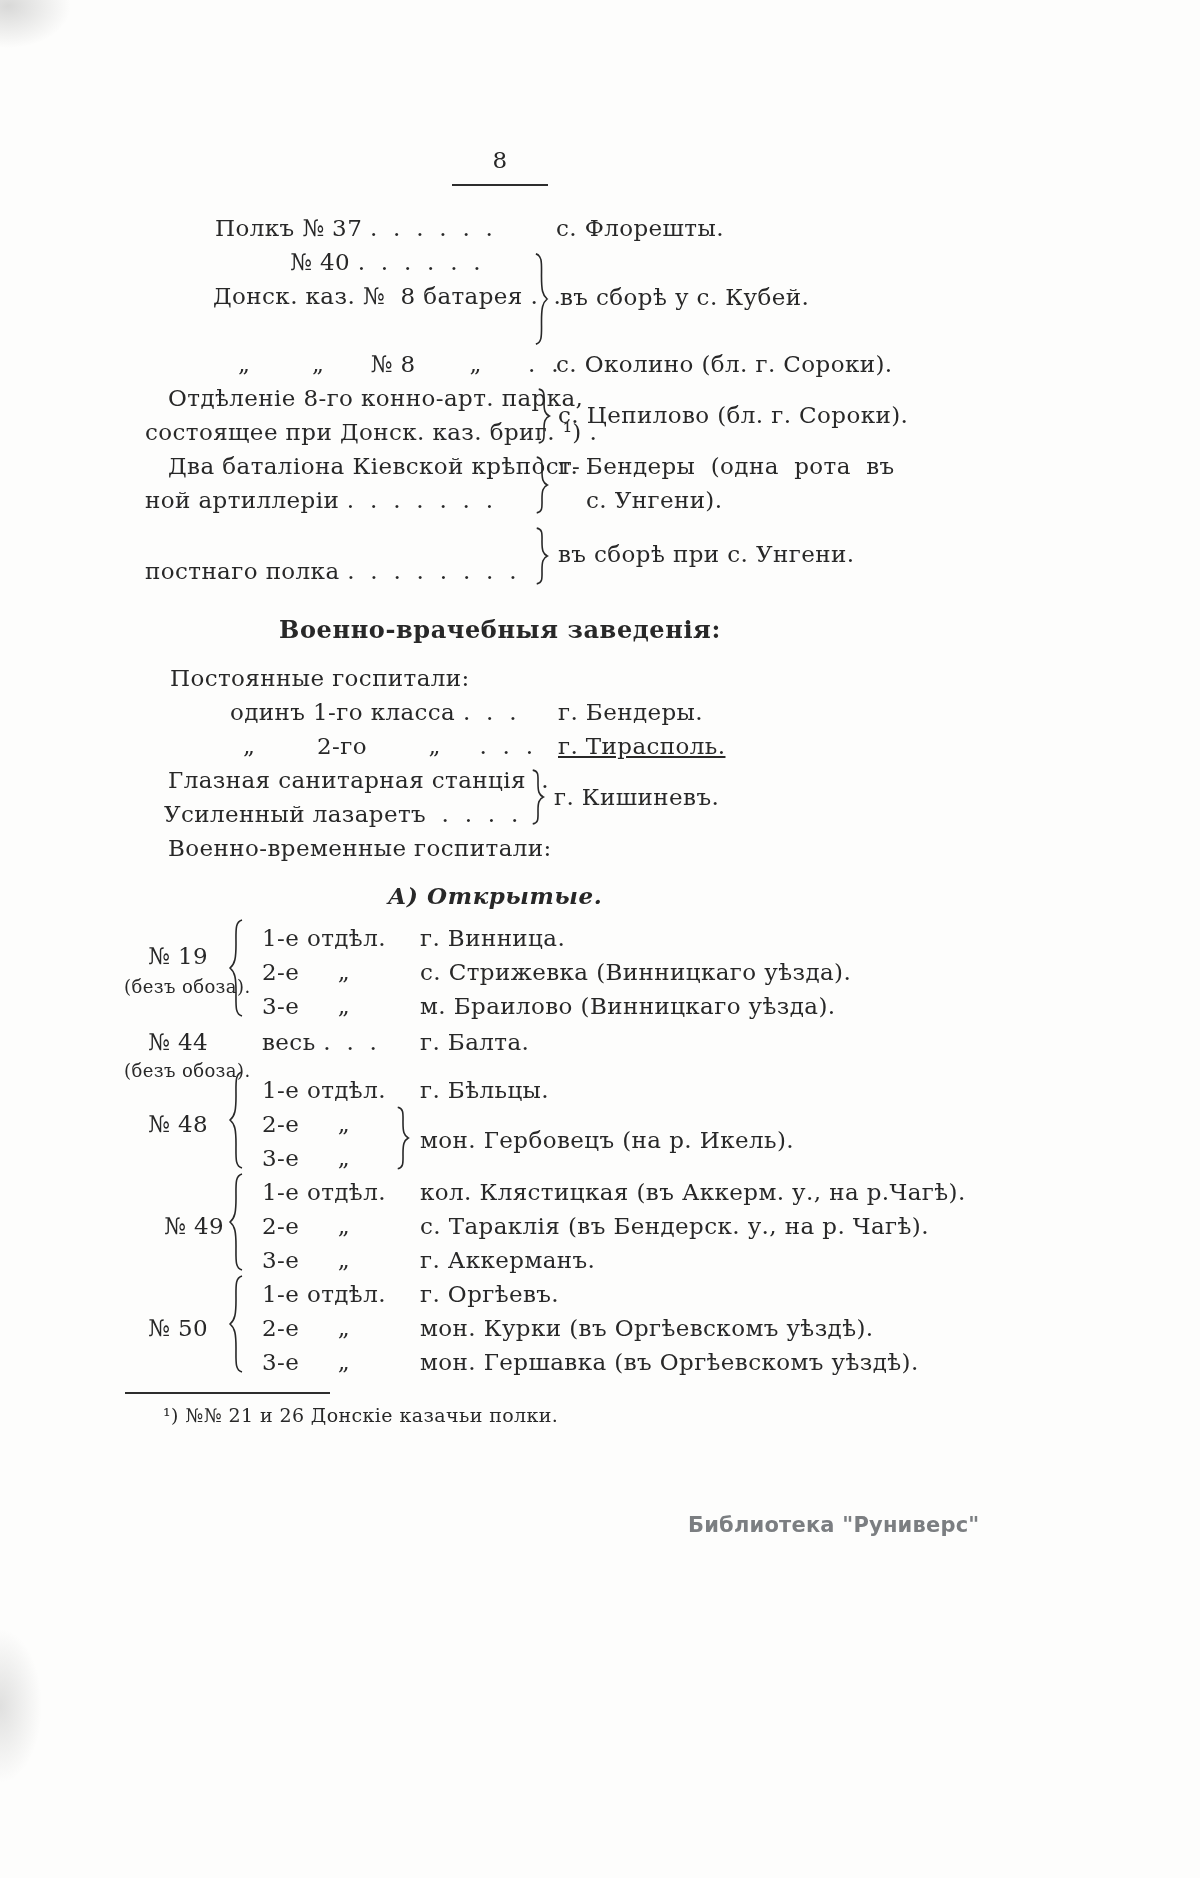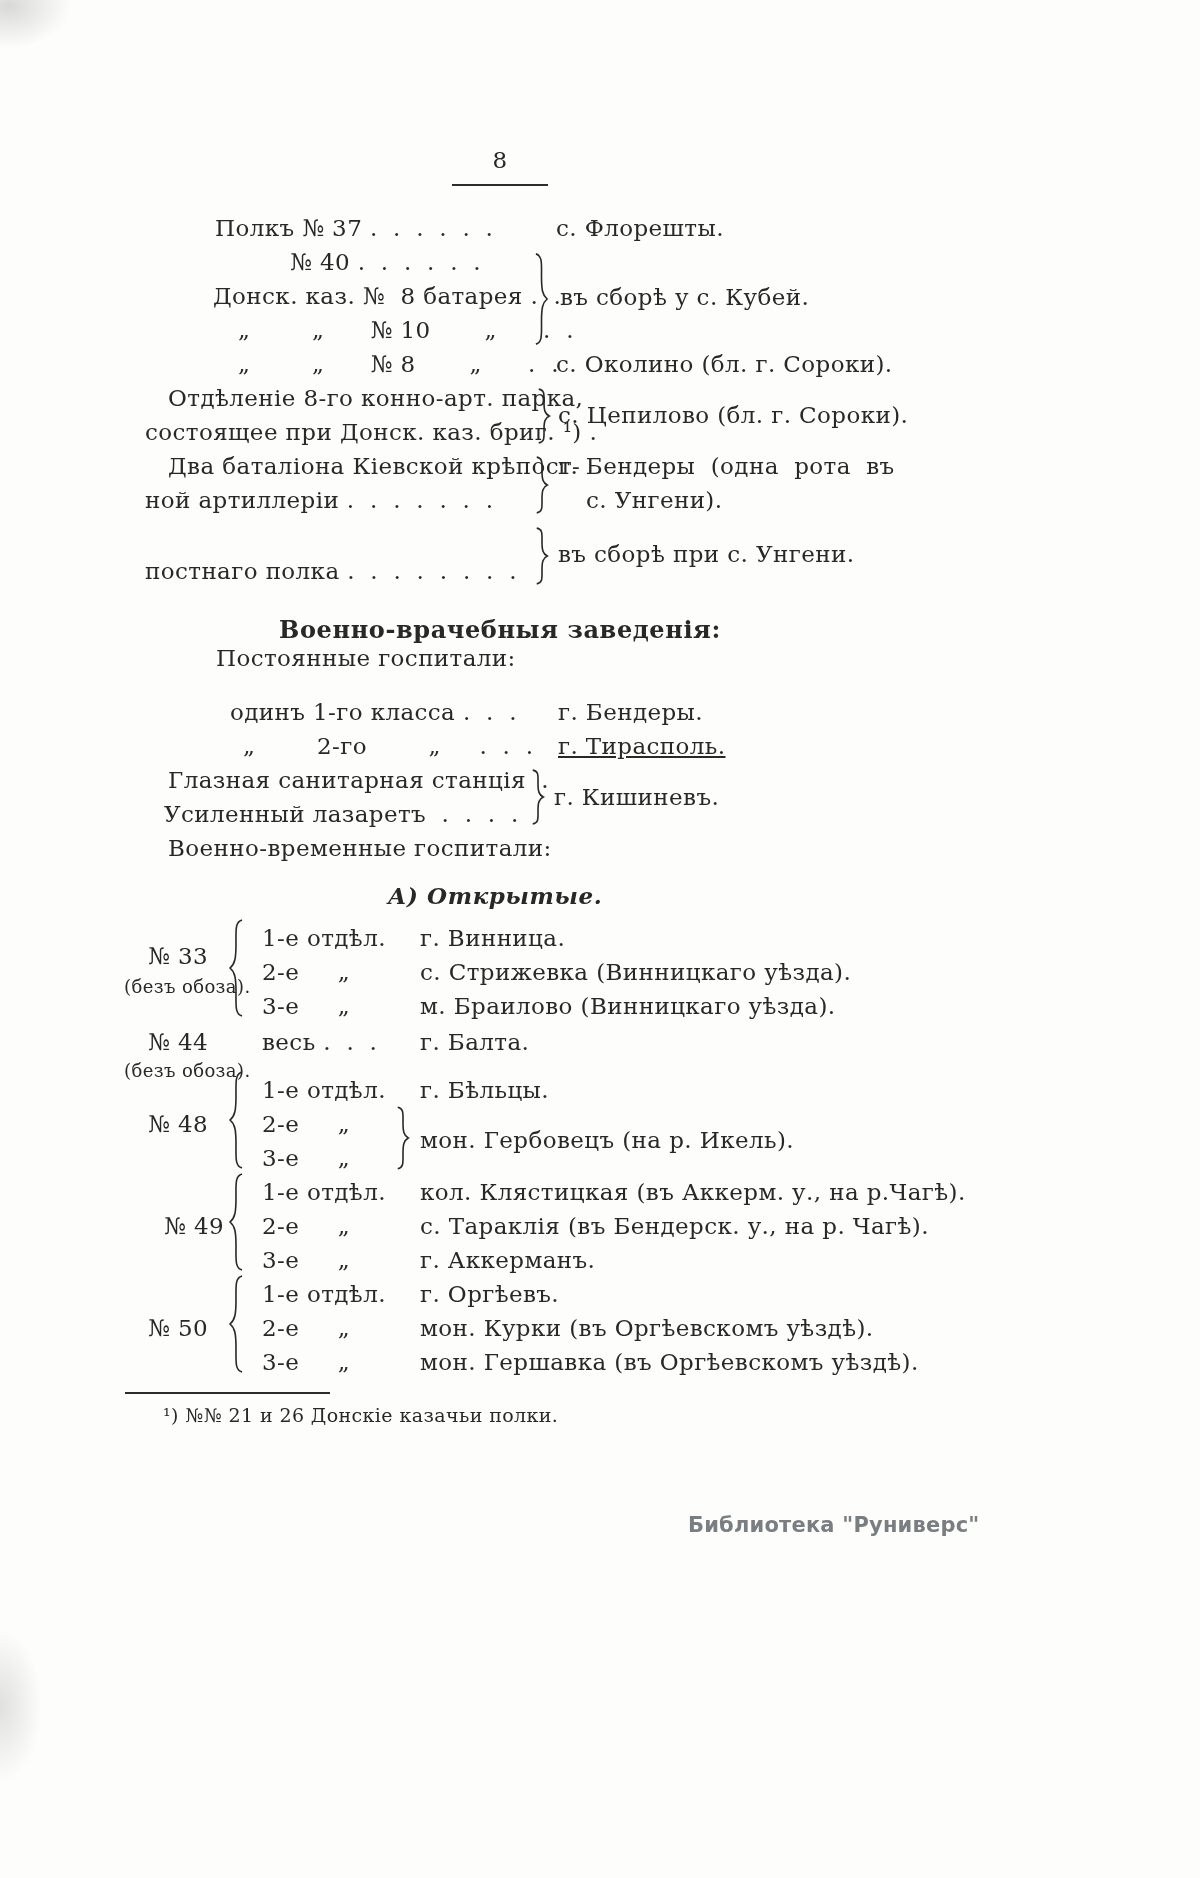--- a/index.html
+++ b/index.html
@@ -39,21 +39,20 @@
 <div class="page">
 
   <div class="t c" style="top:146px;left:452px;width:96px;">8</div>
   <div class="rule" style="top:184px;left:452px;width:96px;"></div>
 
   <span class="t" style="top:214px;left:215px;">Полкъ № 37 .  .  .  .  .  .</span>
   <span class="t" style="top:214px;left:556px;">с. Флорешты.</span>
 
   <span class="t" style="top:248px;left:290px;">№ 40 .  .  .  .  .  .</span>
   <span class="t" style="top:282px;left:213px;">Донск. каз. №  8 батарея .  .</span>
-  <span class="t" style="top:316px;left:238px;">„        „      № 10       „      .  .</span>
   <svg class="brace" style="top:252px;left:534px;" width="15" height="94" viewBox="0 0 16 100" preserveAspectRatio="none">
     <path d="M2 2 C9 4 8 12 8 26 C8 40 9 46 14 50 C9 54 8 60 8 74 C8 88 9 96 2 98" fill="none" stroke="#282828" stroke-width="1.6" vector-effect="non-scaling-stroke"></path>
   </svg>
   <span class="t" style="top:283px;left:560px;">въ сборѣ у с. Кубей.</span>
 
   <span class="t" style="top:350px;left:238px;">„        „      № 8       „      .  .</span>
   <span class="t" style="top:350px;left:556px;">с. Околино (бл. г. Сороки).</span>
 
   <span class="t" style="top:384px;left:168px;">Отдѣленіе 8-го конно-арт. парка,</span>
   <span class="t" style="top:418px;left:145px;">состоящее при Донск. каз. бриг. ¹) .</span>
@@ -71,21 +70,21 @@
   <span class="t" style="top:486px;left:586px;">с. Унгени).</span>
 
   <span class="t" style="top:557px;left:145px;">постнаго полка .  .  .  .  .  .  .  .</span>
   <svg class="brace" style="top:527px;left:535px;" width="14" height="58" viewBox="0 0 16 100" preserveAspectRatio="none">
     <path d="M2 2 C9 4 8 12 8 26 C8 40 9 46 14 50 C9 54 8 60 8 74 C8 88 9 96 2 98" fill="none" stroke="#282828" stroke-width="1.6" vector-effect="non-scaling-stroke"></path>
   </svg>
   <span class="t" style="top:540px;left:558px;">въ сборѣ при с. Унгени.</span>
 
   <div class="t c heading" style="top:615px;left:100px;width:800px;">Военно-врачебныя заведенія:</div>
 
-  <span class="t" style="top:644px;left:170px;margin-left:46px;">Постоянные госпитали:</span>
+  <span class="t" style="top:664px;left:170px;">Постоянные госпитали:</span>
 
   <span class="t" style="top:698px;left:230px;">одинъ 1-го класса .  .  .</span>
   <span class="t" style="top:698px;left:558px;">г. Бендеры.</span>
 
   <span class="t" style="top:732px;left:243px;">„        2-го        „     .  .  .</span>
   <span class="t" style="top:732px;left:558px;text-decoration:underline;">г. Тирасполь.</span>
 
   <span class="t" style="top:766px;left:168px;">Глазная санитарная станція  .</span>
   <span class="t" style="top:800px;left:164px;">Усиленный лазаретъ  .  .  .  .</span>
   <svg class="brace" style="top:769px;left:531px;" width="14" height="56" viewBox="0 0 16 100" preserveAspectRatio="none">
@@ -93,21 +92,21 @@
   </svg>
   <span class="t" style="top:783px;left:554px;">г. Кишиневъ.</span>
 
   <span class="t" style="top:834px;left:168px;">Военно-временные госпитали:</span>
 
   <div class="t c subheading" style="top:882px;left:95px;width:800px;">А) Открытые.</div>
 
   <svg class="brace flip" style="top:918px;left:228px;" width="16" height="100" viewBox="0 0 16 100" preserveAspectRatio="none">
     <path d="M2 2 C9 4 8 12 8 26 C8 40 9 46 14 50 C9 54 8 60 8 74 C8 88 9 96 2 98" fill="none" stroke="#282828" stroke-width="1.6" vector-effect="non-scaling-stroke"></path>
   </svg>
-  <span class="t" style="top:942px;left:148px;">№ 33</span>
+  <span class="t" style="top:942px;left:148px;">№ 19</span>
   <span class="t note" style="top:976px;left:124px;">(безъ обоза).</span>
   <span class="t" style="top:924px;left:262px;">1-е отдѣл.</span>
   <span class="t" style="top:924px;left:420px;">г. Винница.</span>
   <span class="t" style="top:958px;left:262px;">2-е     „</span>
   <span class="t" style="top:958px;left:420px;">с. Стрижевка (Винницкаго уѣзда).</span>
   <span class="t" style="top:992px;left:262px;">3-е     „</span>
   <span class="t" style="top:992px;left:420px;">м. Браилово (Винницкаго уѣзда).</span>
 
   <span class="t" style="top:1028px;left:148px;">№ 44</span>
   <span class="t note" style="top:1060px;left:124px;">(безъ обоза).</span>

